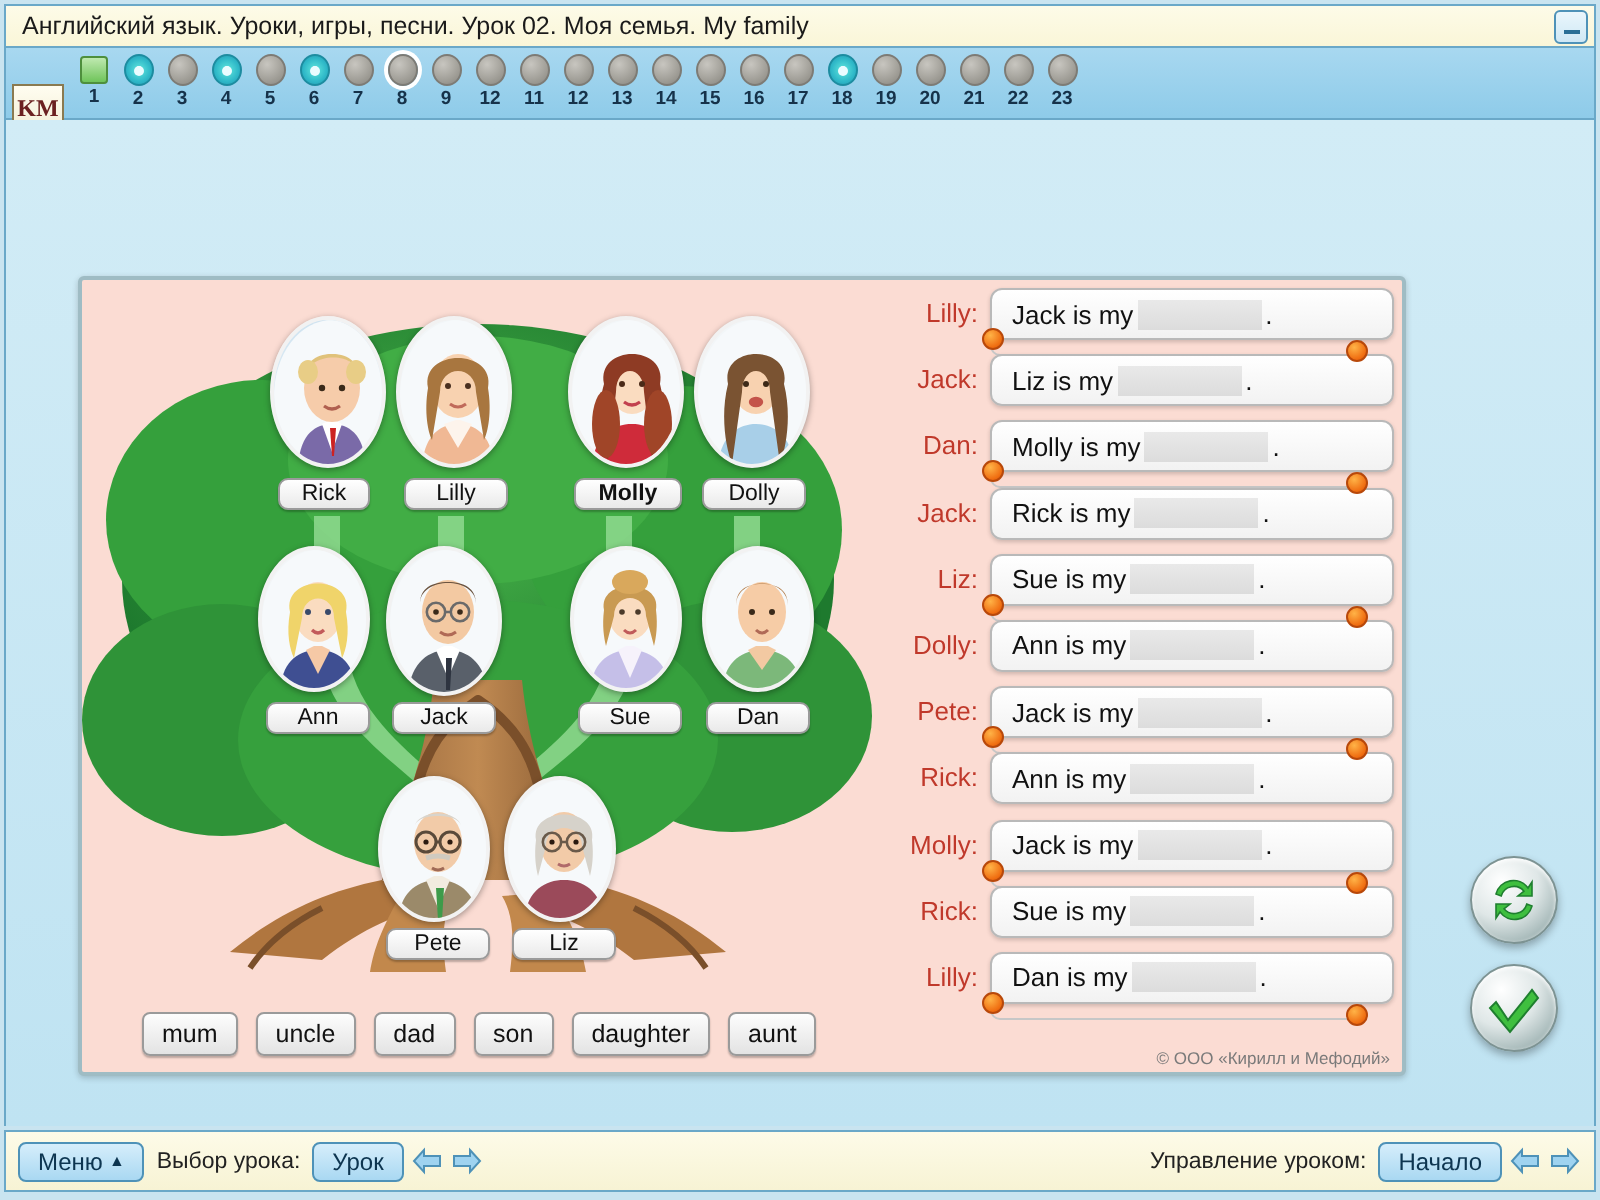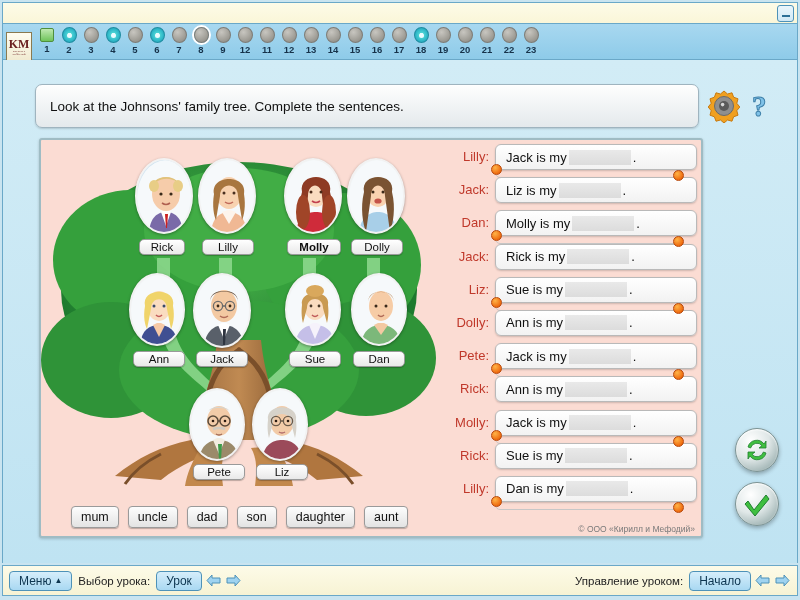--- a/index.html
+++ b/index.html
@@ -33,21 +33,21 @@
 
   
   .navbar {
     position: absolute; left: 2px; top: 24px; width: 796px; height: 36px;
     background: linear-gradient(#a8d8f0, #8ecbe9);
     border-left: 1px solid #6aa8c8; border-right: 1px solid #6aa8c8;
     border-bottom: 1px solid #6aa8c8;
     display: flex; align-items: flex-start; padding-left: 3px;
   }
   .logo {
-    width: 26px; height: 30px; margin-top: 8px; margin-right: 4px;
+    width: 26px; height: 30px; margin-top: 18px; margin-right: 4px;
     background: linear-gradient(#fffdf0, #f0ead0);
     border: 1px solid #8a7a50;
     display: flex; flex-direction: column; align-items: center; justify-content: center;
     font-family: "Liberation Serif", serif;
     flex: none;
   }
   .logo .km { font-size: 12px; font-weight: bold; color: #6b2020; line-height: 1; }
   .logo .sub { font-size: 2.6px; color: #6b2020; line-height: 1.3; text-align: center; }
   .navitem {
     width: 22px; display: flex; flex-direction: column; align-items: center;
@@ -216,20 +216,21 @@
     display: flex; align-items: center; gap: 3px;
   }
   .barlabel { font-size: 11.5px; color: #222; margin: 0 6px; }
   .arrow { width: 17px; height: 15px; margin-left: 3px; }
   .spacer { flex: 1; }
 </style>
 </head>
 <body>
 
 <div class="titlebar">
+  <span class="titlebar-text">Английский язык. Уроки, игры, песни. Урок 02. Моя семья. My family</span>
   <div class="min-btn">
     <i></i>
   </div>
 </div>
 
 <div class="navbar">
   <div class="logo">
     <span class="km">KM</span>
     <span class="sub">КИРИЛЛ и МЕФОДИЙ</span>
   </div>
@@ -324,38 +325,20 @@
       </div>
       <div class="navitem">
         <div class="dot"></div>
         <div class="navnum">23</div>
       </div>
     </div>
 </div>
 
 <div class="stage">
 
-  <div class="instr-wrap">
-    <div class="instr-box">
-      <span class="instr-text">Look at the Johnsons' family tree. Complete the sentences.</span>
-    </div>
-    <div class="spk">
-      <svg width="34" height="34" viewBox="0 0 34 34">
-        <path d="M17 2 l3.5 3 4.5-1.2 1.6 4.4 4.4 1.6-1.2 4.5 3 3.7-3 3.7 1.2 4.5-4.4 1.6-1.6 4.4-4.5-1.2-3.5 3-3.5-3-4.5 1.2-1.6-4.4-4.4-1.6 1.2-4.5-3-3.7 3-3.7-1.2-4.5 4.4-1.6 1.6-4.4 4.5 1.2z" fill="#f0a020" stroke="#c87a10" stroke-width="1"></path>
-        <circle cx="17" cy="17" r="9.5" fill="#8f8f8f" stroke="#6a6a6a" stroke-width="1"></circle>
-        <circle cx="17" cy="17" r="5" fill="#5a5a5a"></circle>
-        <circle cx="15.6" cy="15.6" r="1.8" fill="#d8d8d8"></circle>
-      </svg>
-    </div>
-    <div class="qmark">
-      <svg width="26" height="34" viewBox="0 0 26 34">
-        <text x="3" y="27" font-family="Liberation Serif, serif" font-size="29" font-weight="bold" fill="#7fc2e8" stroke="#3d7fa8" stroke-width="1">?</text>
-      </svg>
-    </div>
-  </div>
 
   <div class="panel">
 
     <div class="panel-left">
       <svg class="tree-canvas" viewBox="0 0 396 348">
         <defs>
           <radialGradient id="leafg" cx="45%" cy="35%">
             <stop offset="0%" stop-color="#4cb84c"></stop>
             <stop offset="100%" stop-color="#1e7a2e"></stop>
           </radialGradient>

